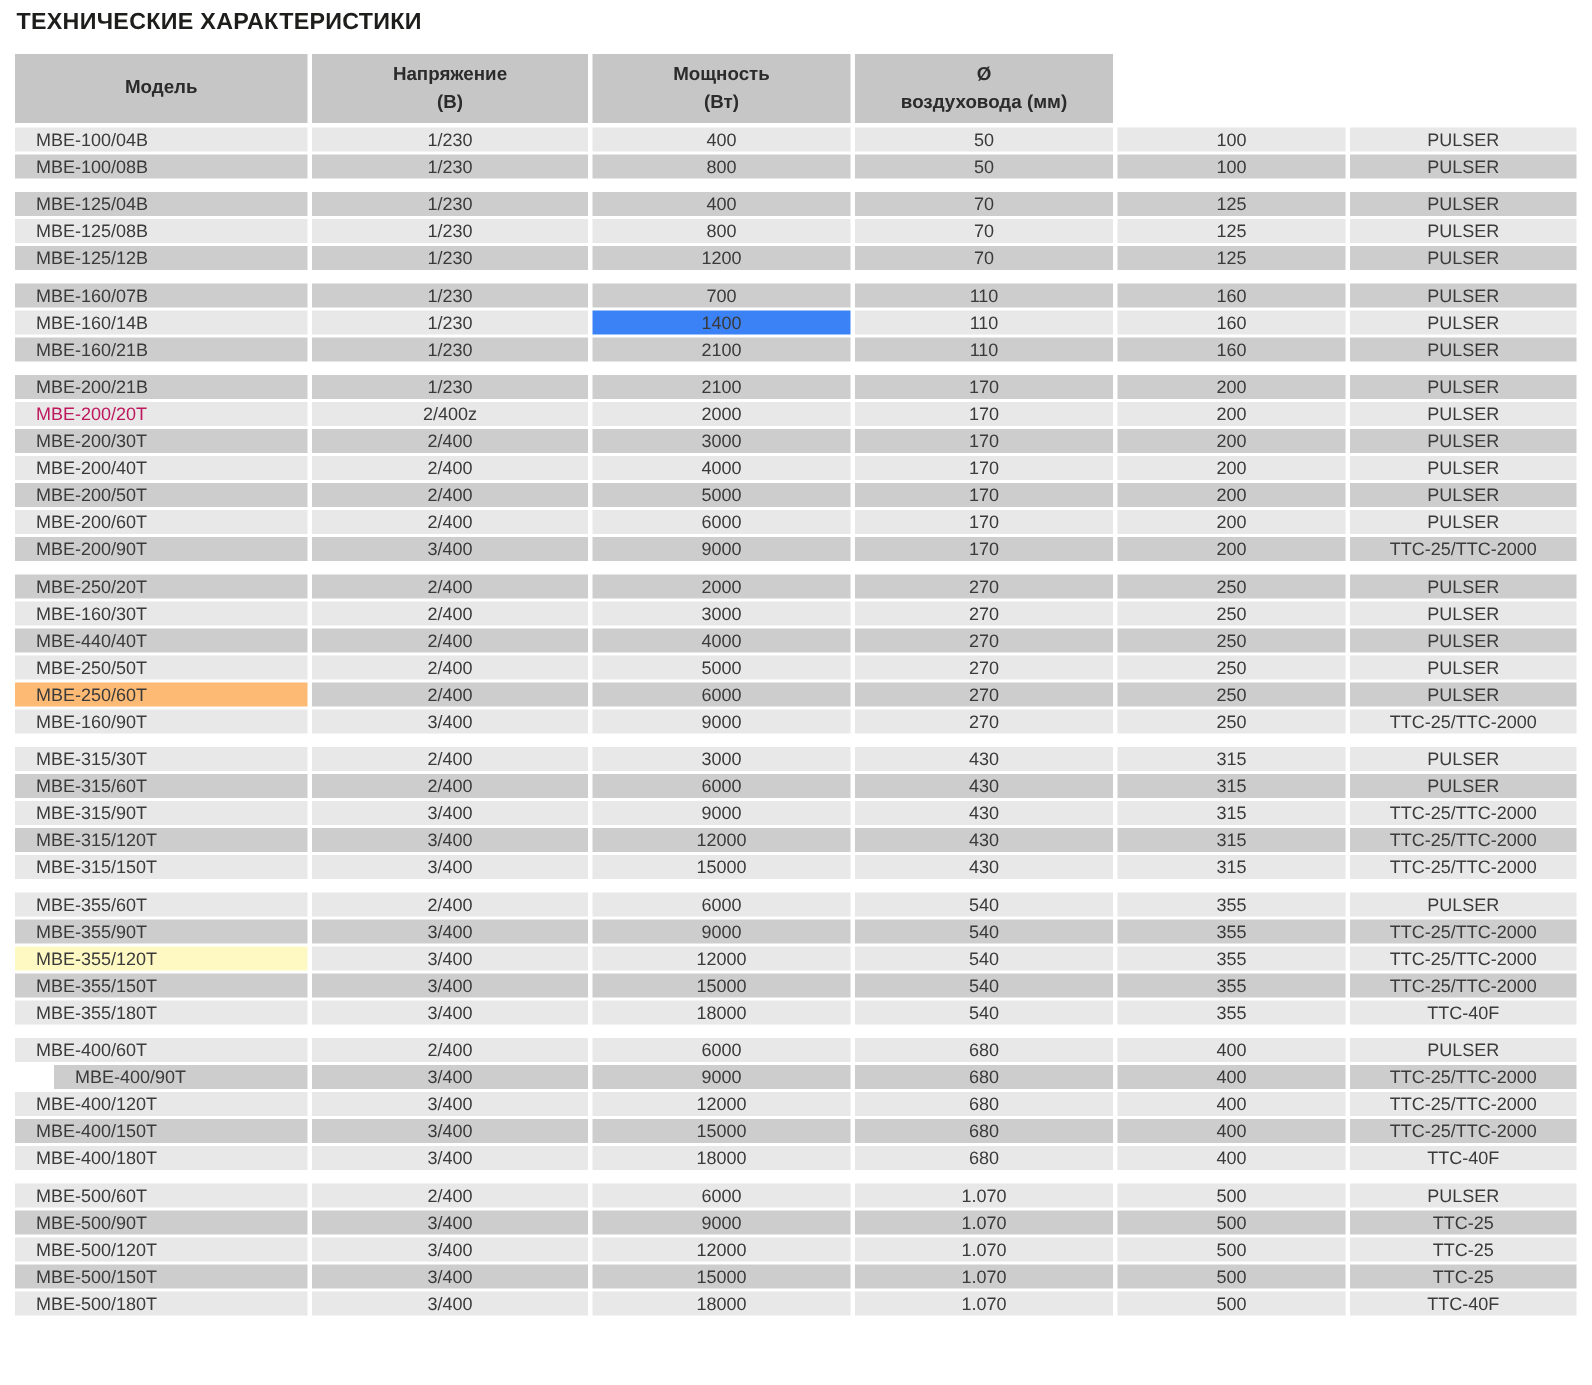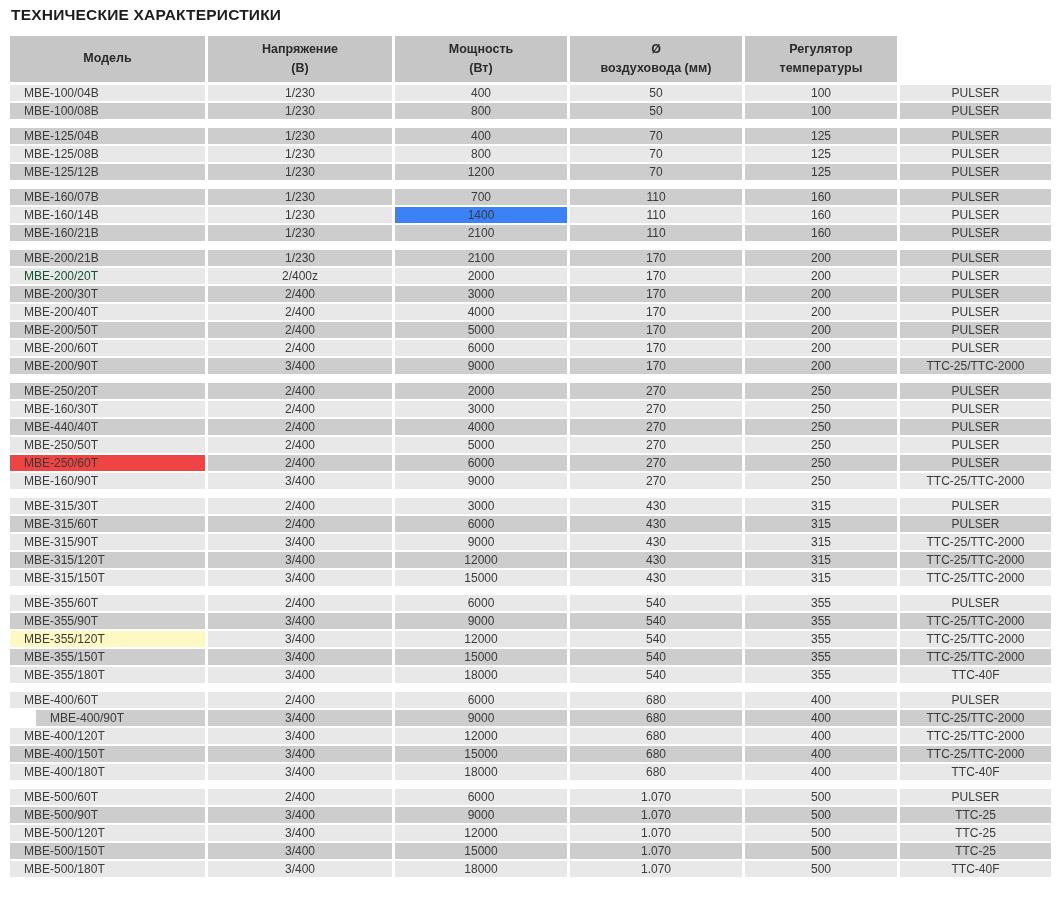--- a/index.html
+++ b/index.html
@@ -85,24 +85,20 @@
           <span>(В)</span>
         </div>
         <div class="header-cell" style="background: rgb(198, 198, 198);">
           <span>Мощность</span>
           <span>(Вт)</span>
         </div>
         <div class="header-cell" style="background: rgb(198, 198, 198);">
           <span>Ø</span>
           <span>воздуховода (мм)</span>
         </div>
-        <div class="header-cell" style="background: rgb(198, 198, 198);">
-          <span>Регулятор</span>
-          <span>температуры</span>
-        </div>
       </div>
       <div class="row light">
         <div class="cell model" style="background: rgb(232, 232, 232); color: rgb(58, 58, 58);">MBE-100/04B</div>
         <div class="cell" style="background: rgb(232, 232, 232); color: rgb(58, 58, 58);">1/230</div>
         <div class="cell" style="background: rgb(232, 232, 232); color: rgb(58, 58, 58);">400</div>
         <div class="cell" style="background: rgb(232, 232, 232); color: rgb(58, 58, 58);">50</div>
         <div class="cell" style="background: rgb(232, 232, 232); color: rgb(58, 58, 58);">100</div>
         <div class="cell" style="background: rgb(232, 232, 232); color: rgb(58, 58, 58);">PULSER</div>
       </div>
       <div class="row dark group-end">
@@ -163,21 +159,21 @@
       </div>
       <div class="row dark">
         <div class="cell model" style="background: rgb(205, 205, 205); color: rgb(58, 58, 58);">MBE-200/21B</div>
         <div class="cell" style="background: rgb(205, 205, 205); color: rgb(58, 58, 58);">1/230</div>
         <div class="cell" style="background: rgb(205, 205, 205); color: rgb(58, 58, 58);">2100</div>
         <div class="cell" style="background: rgb(205, 205, 205); color: rgb(58, 58, 58);">170</div>
         <div class="cell" style="background: rgb(205, 205, 205); color: rgb(58, 58, 58);">200</div>
         <div class="cell" style="background: rgb(205, 205, 205); color: rgb(58, 58, 58);">PULSER</div>
       </div>
       <div class="row light">
-        <div class="cell model" style="background: rgb(232, 232, 232); color: #14532d;">MBE-200/20T</div>
+        <div class="cell model" style="background: rgb(232, 232, 232); color: #be185d;">MBE-200/20T</div>
         <div class="cell" style="background: rgb(232, 232, 232); color: rgb(58, 58, 58);">2/400z</div>
         <div class="cell" style="background: rgb(232, 232, 232); color: rgb(58, 58, 58);">2000</div>
         <div class="cell" style="background: rgb(232, 232, 232); color: rgb(58, 58, 58);">170</div>
         <div class="cell" style="background: rgb(232, 232, 232); color: rgb(58, 58, 58);">200</div>
         <div class="cell" style="background: rgb(232, 232, 232); color: rgb(58, 58, 58);">PULSER</div>
       </div>
       <div class="row dark">
         <div class="cell model" style="background: rgb(205, 205, 205); color: rgb(58, 58, 58);">MBE-200/30T</div>
         <div class="cell" style="background: rgb(205, 205, 205); color: rgb(58, 58, 58);">2/400</div>
         <div class="cell" style="background: rgb(205, 205, 205); color: rgb(58, 58, 58);">3000</div>
@@ -243,21 +239,21 @@
       </div>
       <div class="row light">
         <div class="cell model" style="background: rgb(232, 232, 232); color: rgb(58, 58, 58);">MBE-250/50T</div>
         <div class="cell" style="background: rgb(232, 232, 232); color: rgb(58, 58, 58);">2/400</div>
         <div class="cell" style="background: rgb(232, 232, 232); color: rgb(58, 58, 58);">5000</div>
         <div class="cell" style="background: rgb(232, 232, 232); color: rgb(58, 58, 58);">270</div>
         <div class="cell" style="background: rgb(232, 232, 232); color: rgb(58, 58, 58);">250</div>
         <div class="cell" style="background: rgb(232, 232, 232); color: rgb(58, 58, 58);">PULSER</div>
       </div>
       <div class="row dark">
-        <div class="cell model" style="background: #ef4444; color: rgb(58, 58, 58); text-align: center;">MBE-250/60T</div>
+        <div class="cell model" style="background: #fdba74; color: rgb(58, 58, 58); text-align: center;">MBE-250/60T</div>
         <div class="cell" style="background: rgb(205, 205, 205); color: rgb(58, 58, 58);">2/400</div>
         <div class="cell" style="background: rgb(205, 205, 205); color: rgb(58, 58, 58);">6000</div>
         <div class="cell" style="background: rgb(205, 205, 205); color: rgb(58, 58, 58);">270</div>
         <div class="cell" style="background: rgb(205, 205, 205); color: rgb(58, 58, 58);">250</div>
         <div class="cell" style="background: rgb(205, 205, 205); color: rgb(58, 58, 58);">PULSER</div>
       </div>
       <div class="row light group-end">
         <div class="cell model" style="background: rgb(232, 232, 232); color: rgb(58, 58, 58);">MBE-160/90T</div>
         <div class="cell" style="background: rgb(232, 232, 232); color: rgb(58, 58, 58);">3/400</div>
         <div class="cell" style="background: rgb(232, 232, 232); color: rgb(58, 58, 58);">9000</div>

